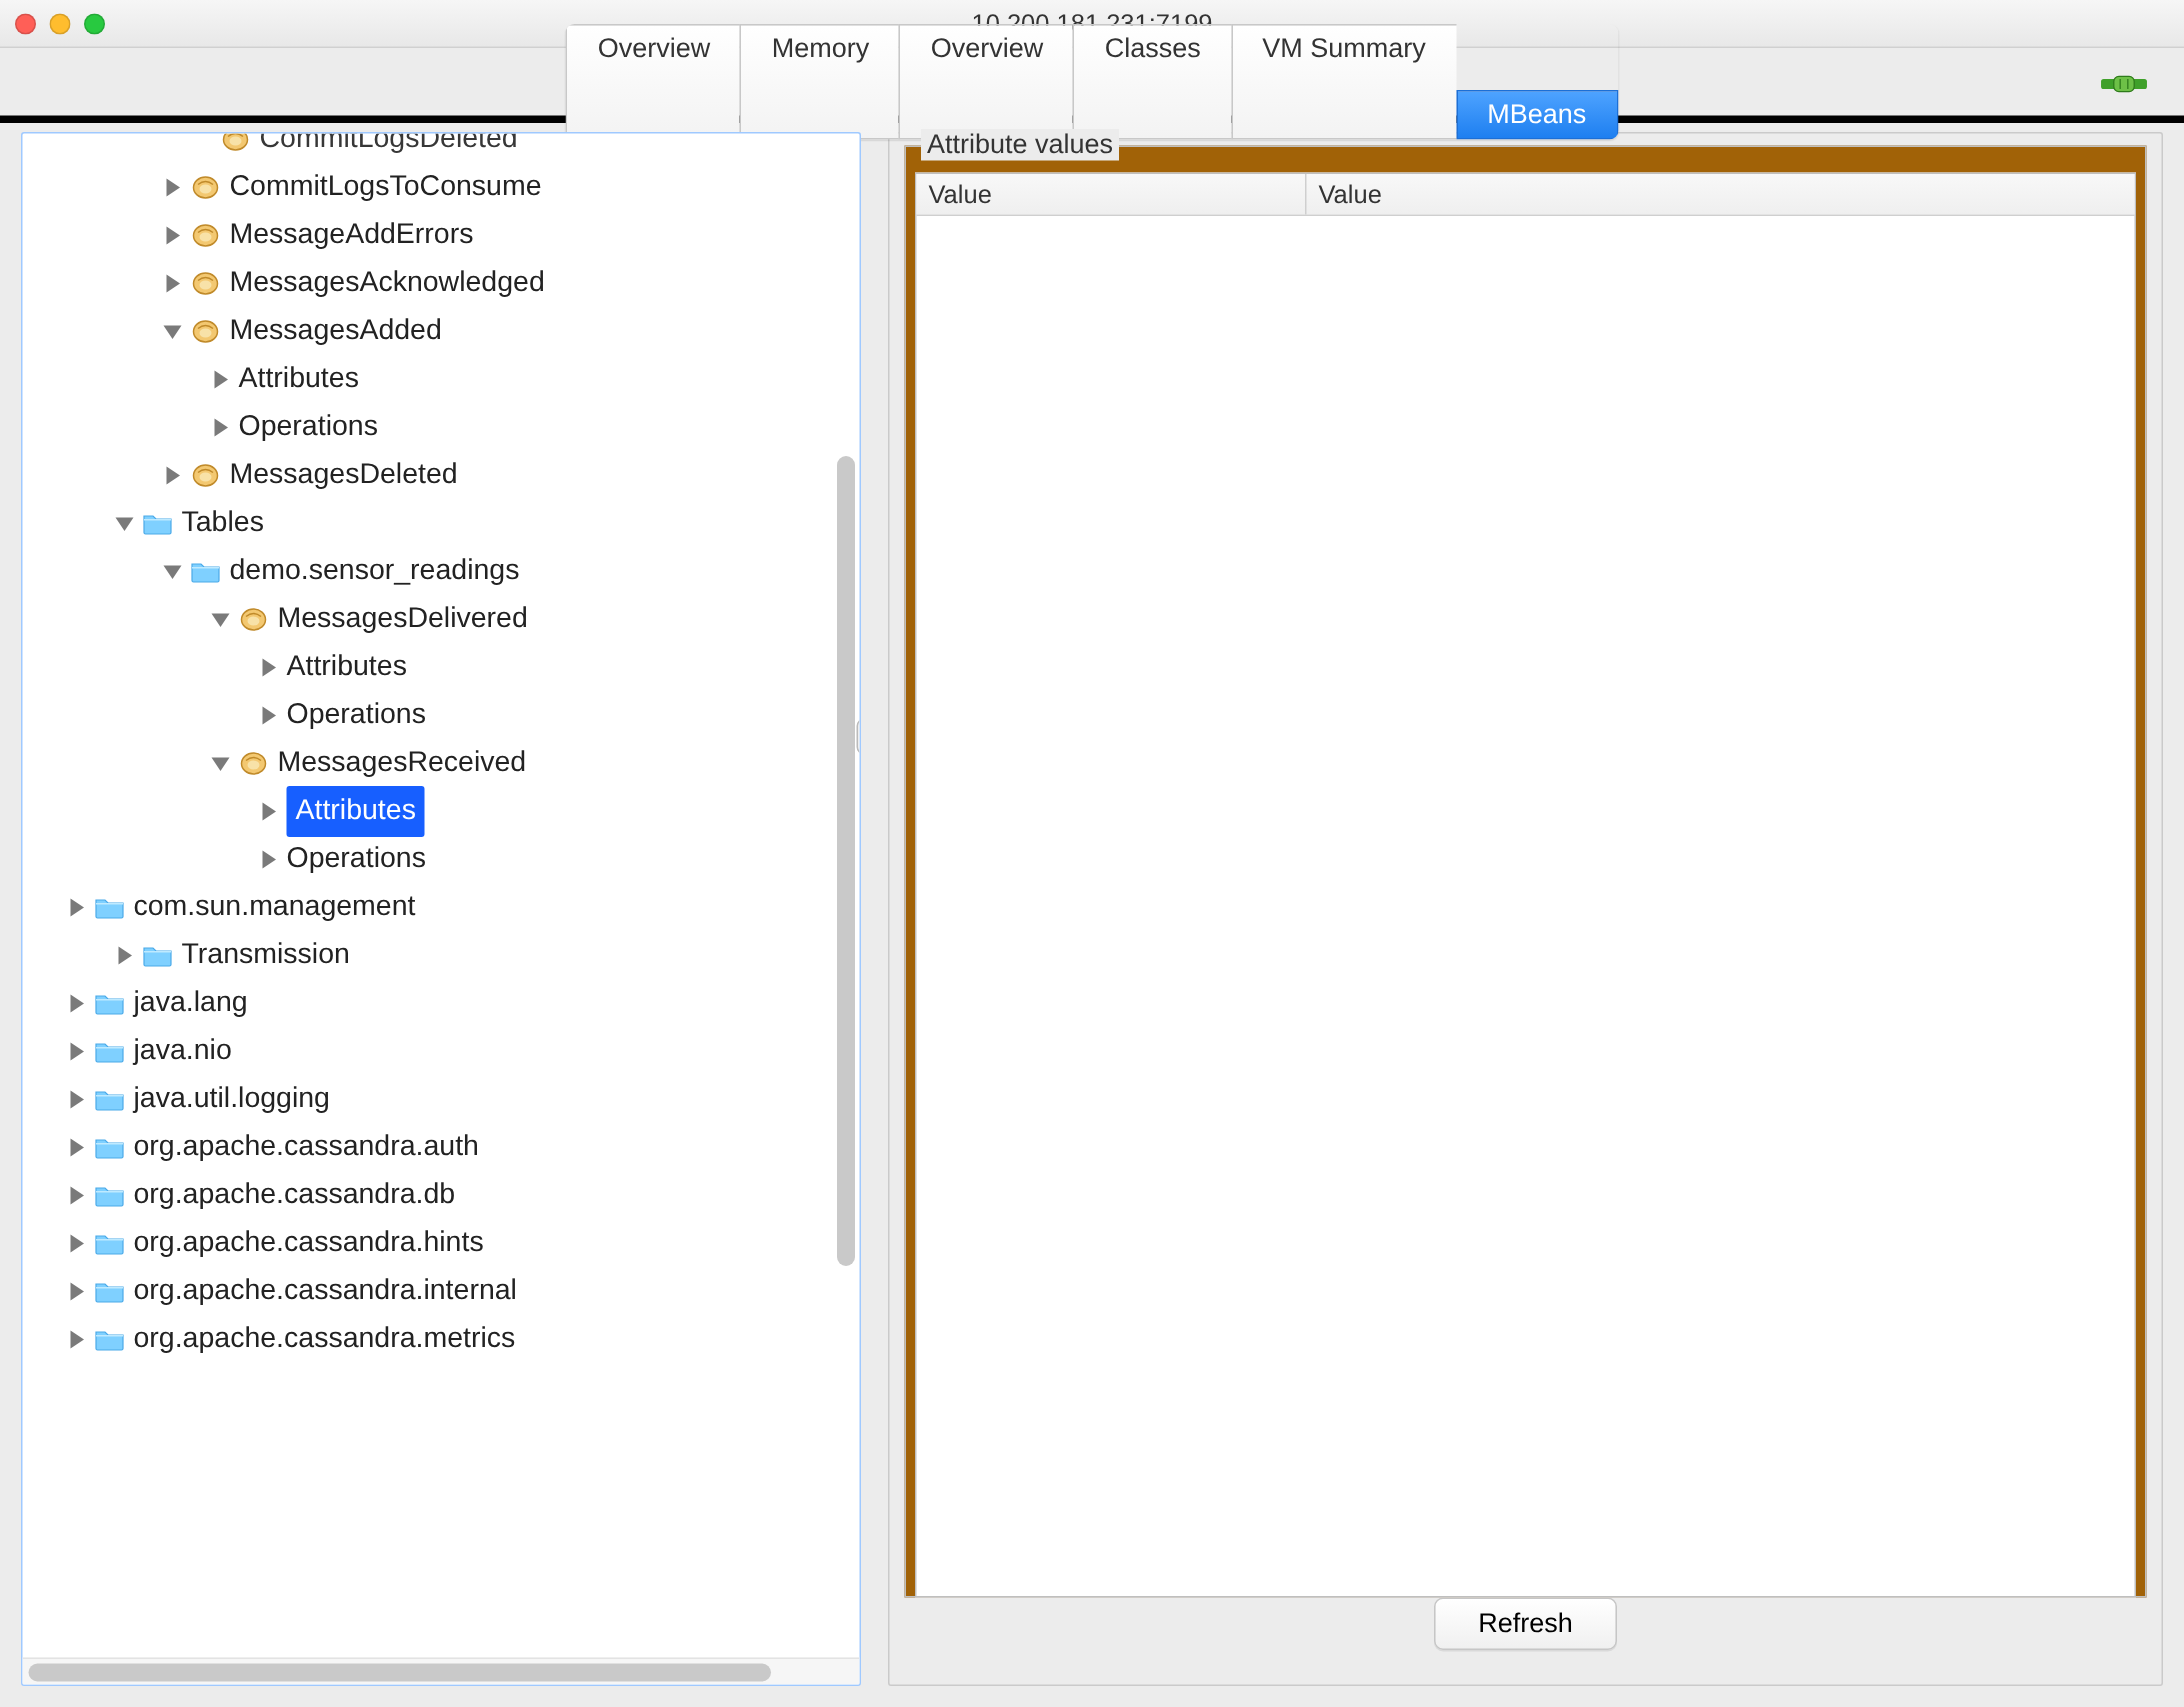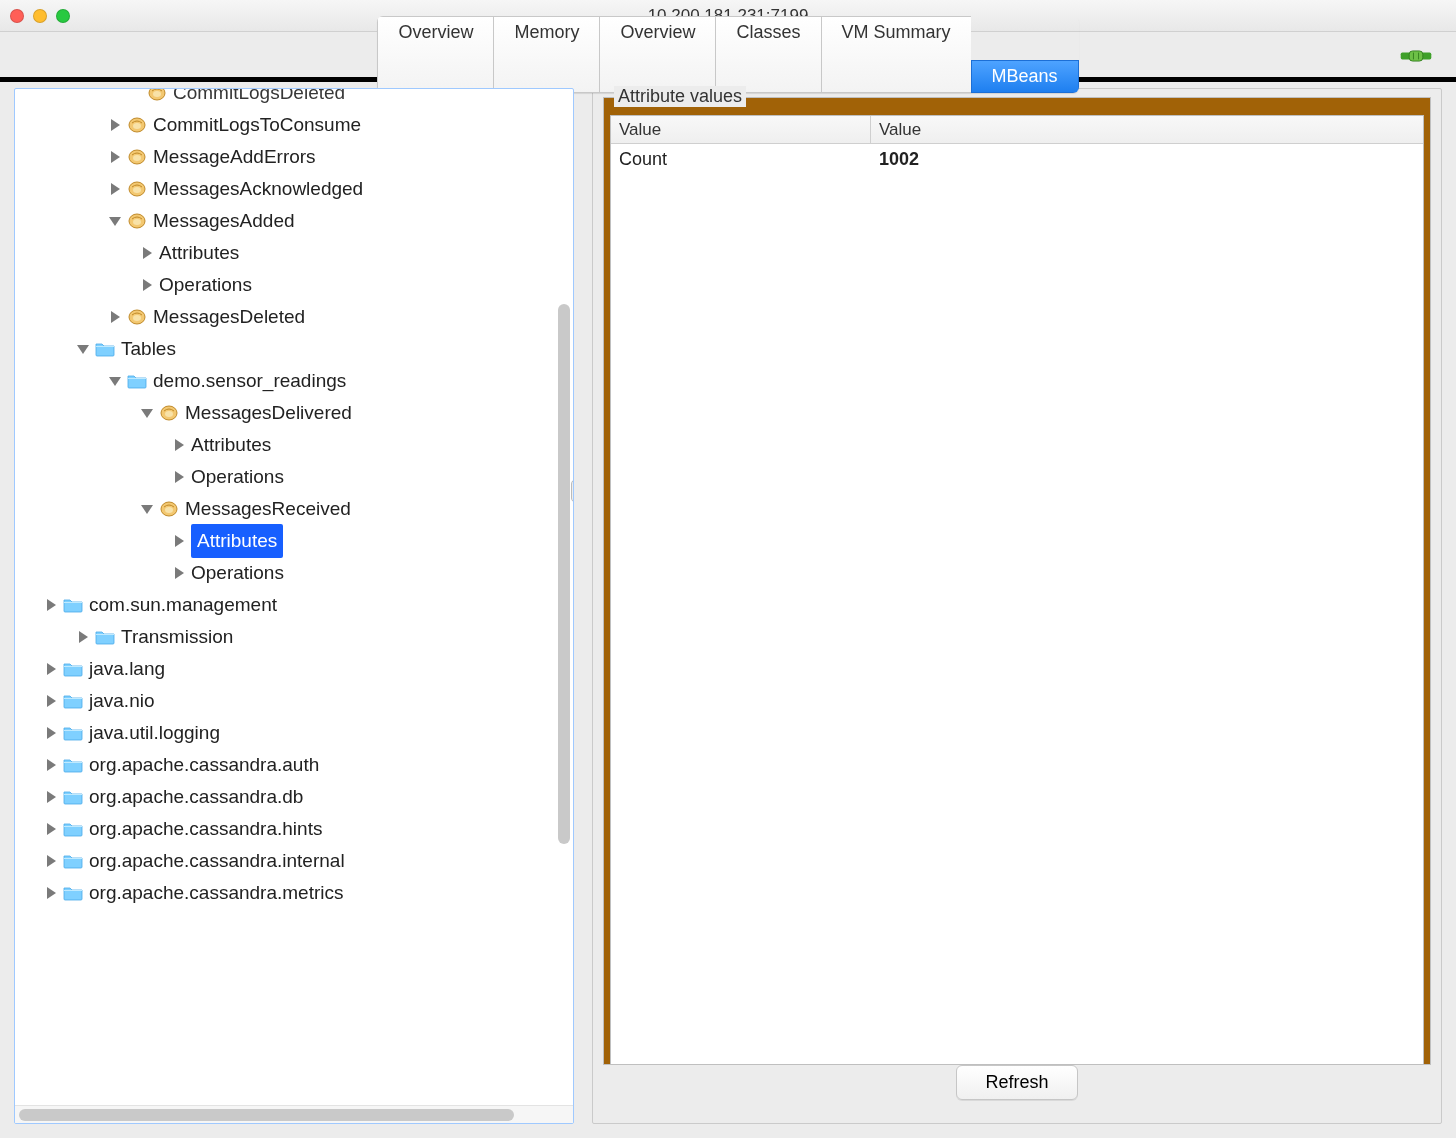--- a/index.html
+++ b/index.html
@@ -524,25 +524,19 @@
   </div>
 
   <div class="panel-right">
     <div class="fieldset">
       <span class="legend">Attribute values</span>
       <div class="table">
         <div class="thead">
           <div class="th-name">Value</div>
           <div class="th-value">Value</div>
         </div>
-        <div id="table-body">
-            <div class="trow">
-              <div class="td-name">Count</div>
-              <div class="td-value">1002</div>
-            </div>
-          </div>
       </div>
     </div>
     <div class="refresh-row">
       <button class="btn-refresh">Refresh</button>
     </div>
   </div>
 </div>
 
 </body></html>

